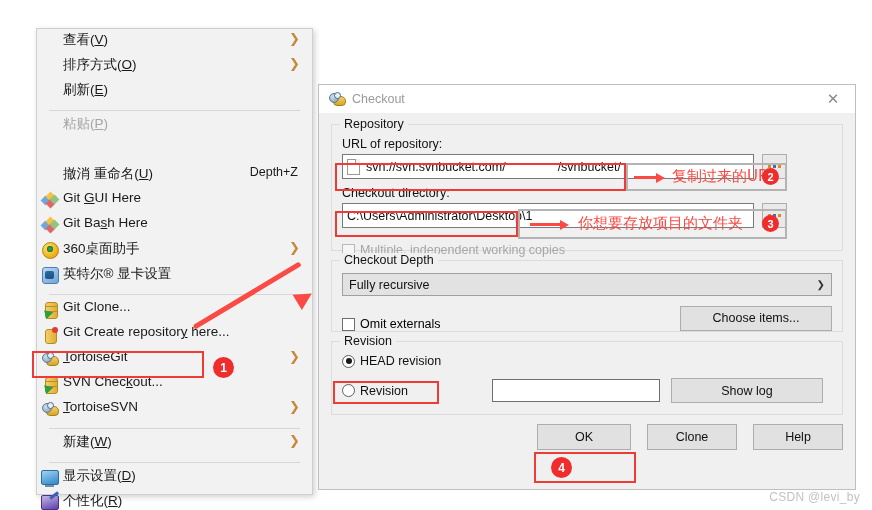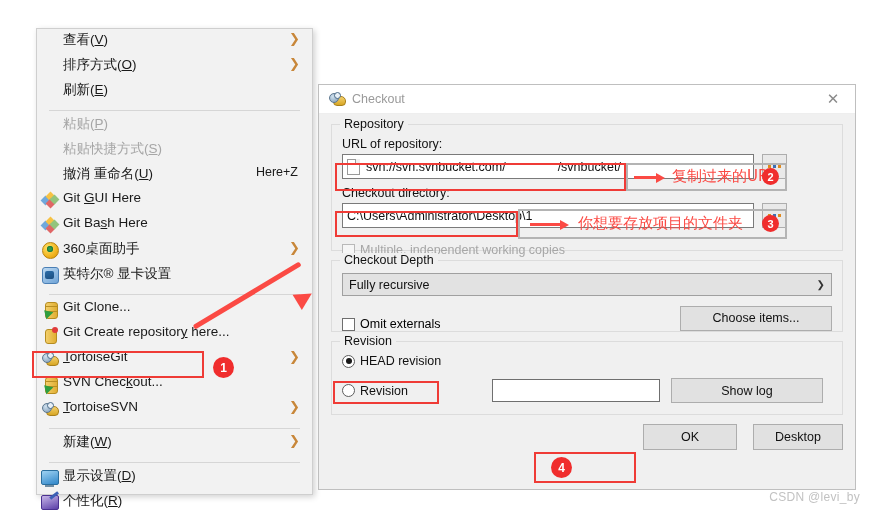--- a/index.html
+++ b/index.html
@@ -219,27 +219,26 @@
 
   <div class="msep"></div>
 
   <div class="mi disabled">
     <span class="ico"></span>
     <span class="lbl">粘贴(<u>P</u>)</span>
   </div>
 
   <div class="mi disabled">
     <span class="ico"></span>
-    <span class="lbl">粘贴快捷方式(<u>S</u>)</span>
   </div>
 
   <div class="mi">
     <span class="ico"></span>
     <span class="lbl">撤消 重命名(<u>U</u>)</span>
-    <span class="accel">Here+Z</span>
+    <span class="accel">Depth+Z</span>
   </div>
 
   <div class="mi">
     <span class="ico">
       <span class="git-diamonds">
           <i class="d1"></i>
           <i class="d2"></i>
           <i class="d3"></i>
           <i class="d4"></i>
         </span>
@@ -448,21 +447,24 @@
           <span>Show log</span>
         </div>
       </div>
     </div>
 
     <div class="rowline" style="justify-content:flex-end;gap:16px;margin-top:7px;">
       <div class="btn" style="width:94px;height:26px;">
         <span>OK</span>
       </div>
       <div class="btn" style="width:90px;height:26px;">
-        <span>Desktop</span>
+        <span>Clone</span>
+      </div>
+      <div class="btn" style="width:90px;height:26px;">
+        <span>Help</span>
       </div>
     </div>
 
   </div>
 </div>
 
 <div class="hl" style="left:335px;top:163px;width:291px;height:28px;"></div>
 <div class="hl" style="left:626px;top:163px;width:161px;height:28px;border-color:#b4b4b4;"></div>
 
 <div class="hl" style="left:335px;top:211px;width:183px;height:26px;"></div>

